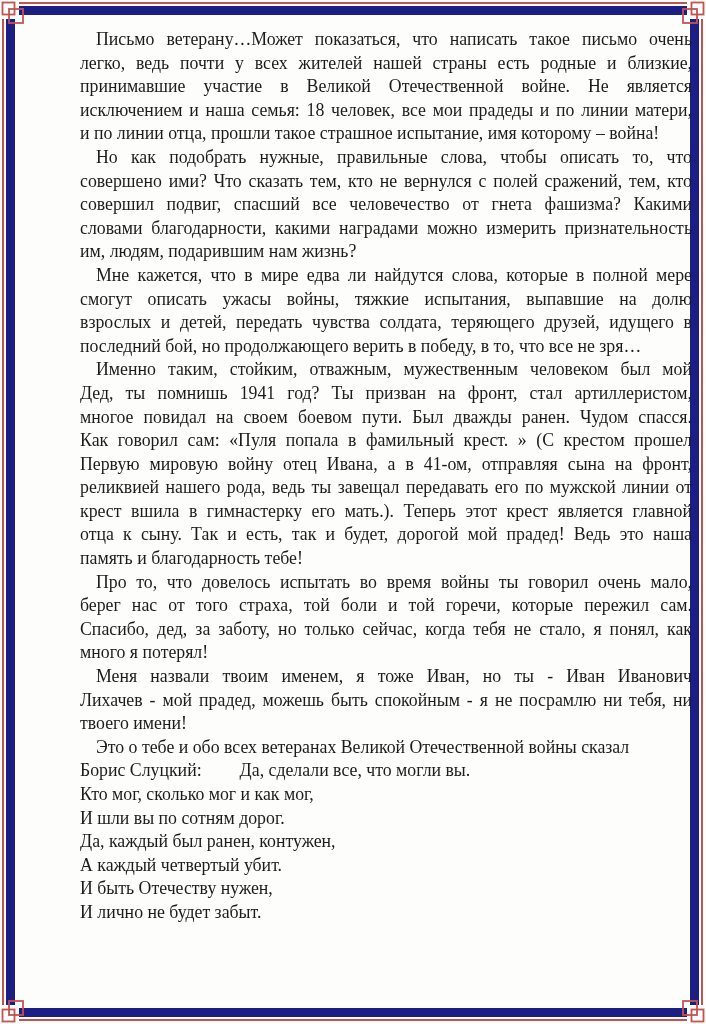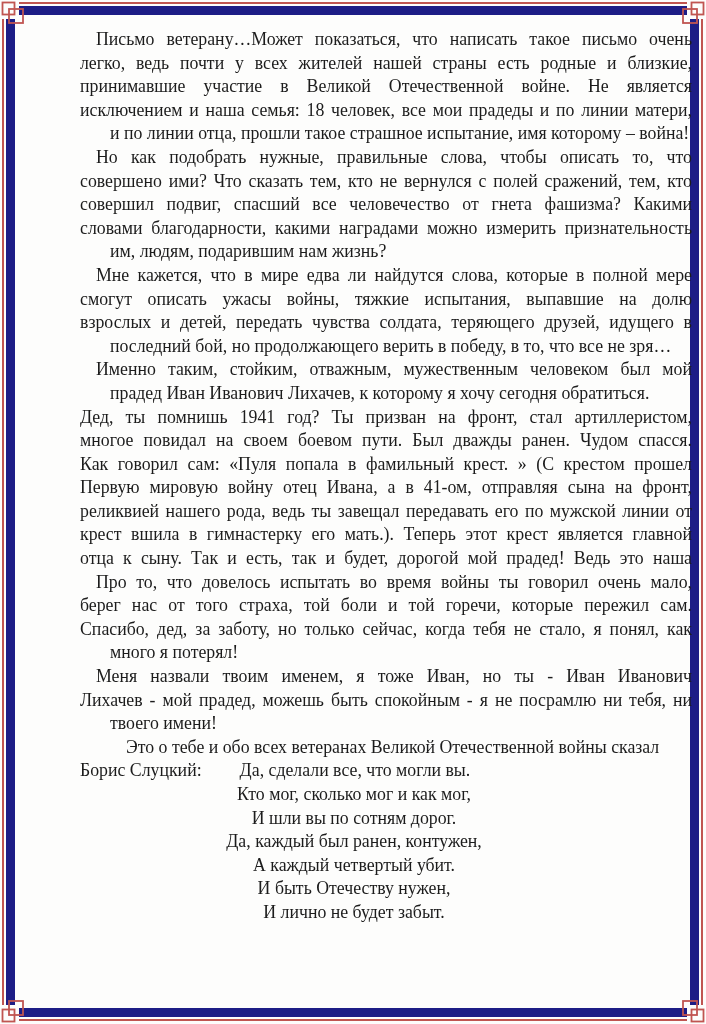--- a/index.html
+++ b/index.html
@@ -32,26 +32,26 @@
 
   
   .page-content {
     position: absolute;
     left: 80px; top: 28px;
     width: 612px;
     font-size: 17.8px;
     line-height: 23.6px;
   }
   .line { text-align: justify; text-align-last: justify; }
-  .line-last { text-align-last: left; margin-left: 30px; }
+  .line-last { text-align-last: left; }
   .line-indent { padding-left: 16px; }
   .leader-line { display: flex; align-items: baseline; white-space: nowrap; }
   .leader-text { margin-left: 38px; }
   .poem { width: 548px; }
-  .poem-line { text-align: center; }
+  .poem-line { }
 </style>
 </head>
 <body>
 
 <div class="blue-frame"></div>
 <div class="red-frame"></div>
 
 <svg class="corner corner-tl" viewBox="0 0 28 28">
   <rect x="0" y="0" width="19" height="19" fill="#fdfdfc" stroke="none"></rect>
   <rect x="2.5" y="2.5" width="12" height="12" fill="none" stroke="#c05551" stroke-width="1.8"></rect>
@@ -82,28 +82,28 @@
     <div class="line line-indent">Но как подобрать нужные, правильные слова, чтобы описать то, что</div>
     <div class="line">совершено ими? Что сказать тем, кто не вернулся с полей сражений, тем, кто</div>
     <div class="line">совершил подвиг, спасший все человечество от гнета фашизма? Какими</div>
     <div class="line">словами благодарности, какими наградами можно измерить признательность</div>
     <div class="line line-last">им, людям, подарившим нам жизнь?</div>
     <div class="line line-indent">Мне кажется, что в мире едва ли найдутся слова, которые в полной мере</div>
     <div class="line">смогут описать ужасы войны, тяжкие испытания, выпавшие на долю</div>
     <div class="line">взрослых и детей, передать чувства солдата, теряющего друзей, идущего в</div>
     <div class="line line-last">последний бой, но продолжающего верить в победу, в то, что все не зря…</div>
     <div class="line line-indent">Именно таким, стойким, отважным, мужественным человеком был мой</div>
-    <div class="line line-last">прадед Иван Иванович Лихачев, к которому я хочу сегодня обратиться.</div>
     <div class="line">Дед, ты помнишь 1941 год? Ты призван на фронт, стал артиллеристом,</div>
     <div class="line">многое повидал на своем боевом пути. Был дважды ранен. Чудом спасся.</div>
     <div class="line">Как говорил сам: «Пуля попала в фамильный крест. » (С крестом прошел</div>
     <div class="line">Первую мировую войну отец Ивана, а в 41-ом, отправляя сына на фронт,</div>
     <div class="line">реликвией нашего рода, ведь ты завещал передавать его по мужской линии от</div>
     <div class="line">крест вшила в гимнастерку его мать.). Теперь этот крест является главной</div>
     <div class="line">отца к сыну. Так и есть, так и будет, дорогой мой прадед! Ведь это наша</div>
+    <div class="line line-last">память и благодарность тебе!</div>
     <div class="line line-indent">Про то, что довелось испытать во время войны ты говорил очень мало,</div>
     <div class="line">берег нас от того страха, той боли и той горечи, которые пережил сам.</div>
     <div class="line">Спасибо, дед, за заботу, но только сейчас, когда тебя не стало, я понял, как</div>
     <div class="line line-last">много я потерял!</div>
     <div class="line line-indent">Меня назвали твоим именем, я тоже Иван, но ты - Иван Иванович</div>
     <div class="line">Лихачев - мой прадед, можешь быть спокойным - я не посрамлю ни тебя, ни</div>
     <div class="line line-last">твоего имени!</div>
     <div class="line line-last line-indent">Это о тебе и обо всех ветеранах Великой Отечественной войны сказал</div>
     <div class="leader-line">
       <span class="leader-label">Борис Слуцкий:</span>

